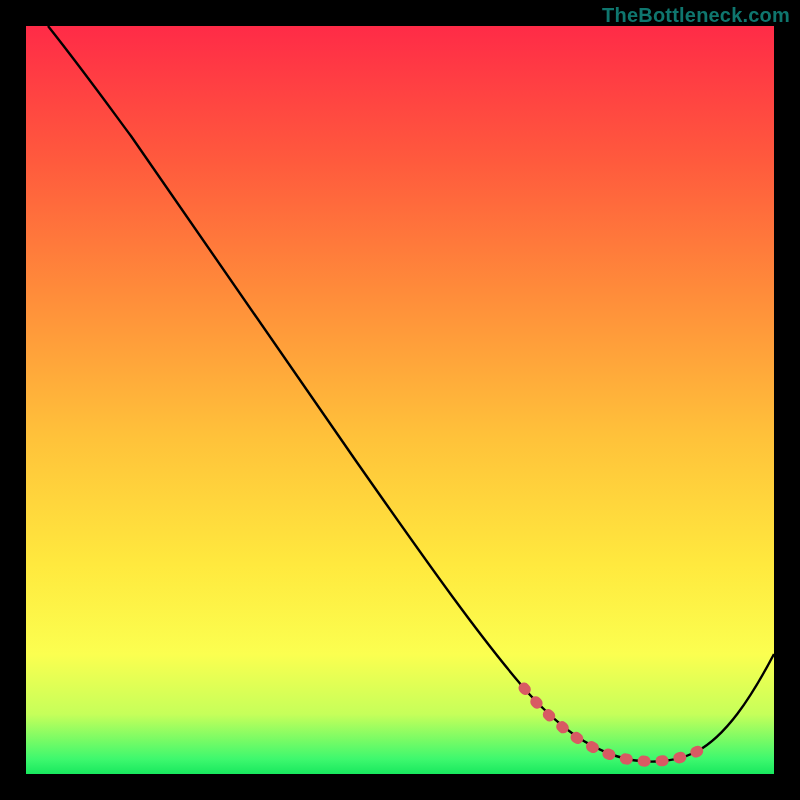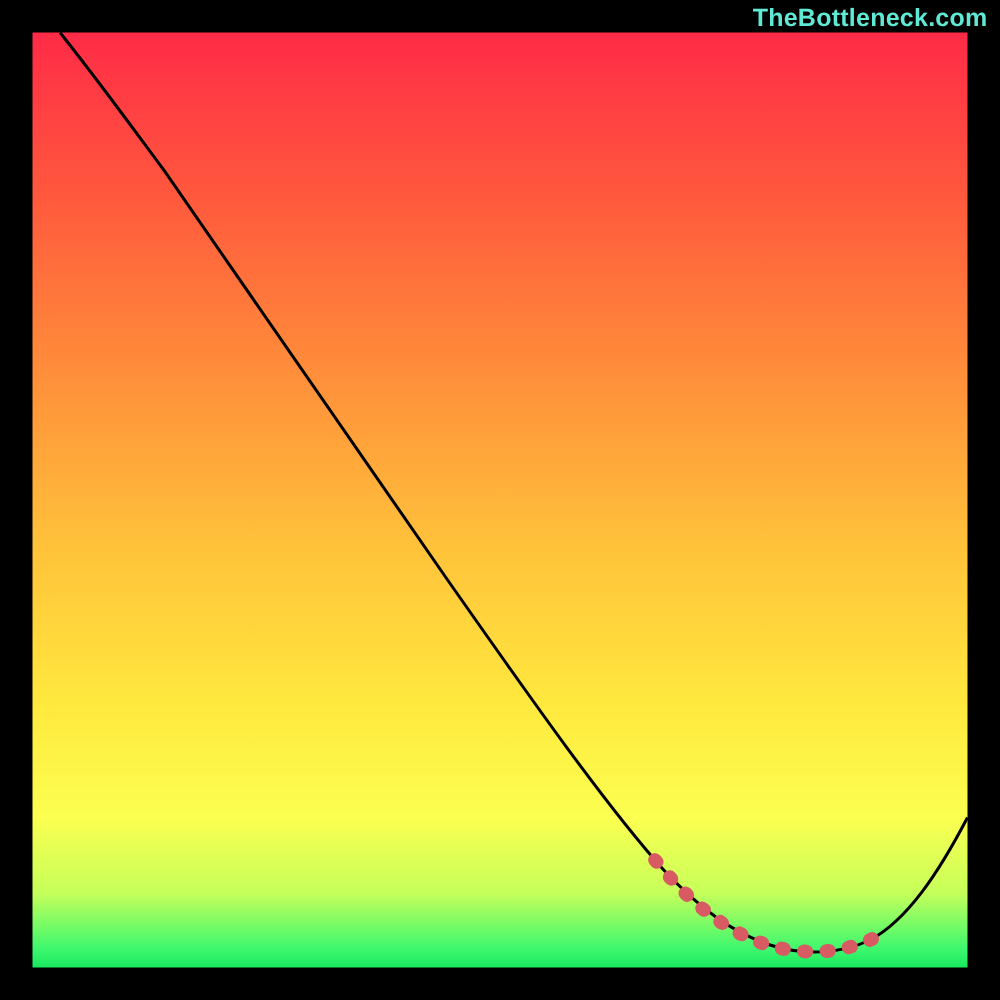--- a/index.html
+++ b/index.html
@@ -35,21 +35,21 @@
       #fbff50 84%,
       #c6ff5a 92%,
       #3ef86e 98%,
       #18e85e 100%
     );
   }
   .watermark {
     position: absolute;
     top: 4px;
     right: 10px;
-    color: #5eead4;
+    color: #0f766e;
     font-size: 20px;
     font-weight: 600;
     letter-spacing: 0.2px;
     user-select: none;
   }
   svg.curve {
     position: absolute;
     left: 0;
     top: 0;
     width: 748px;

